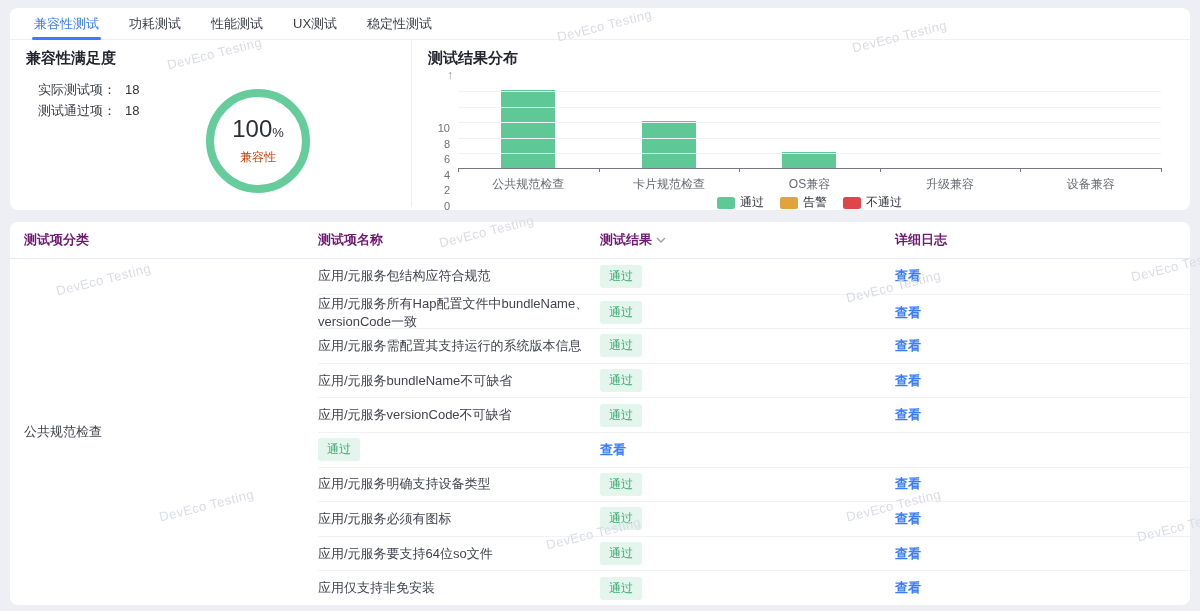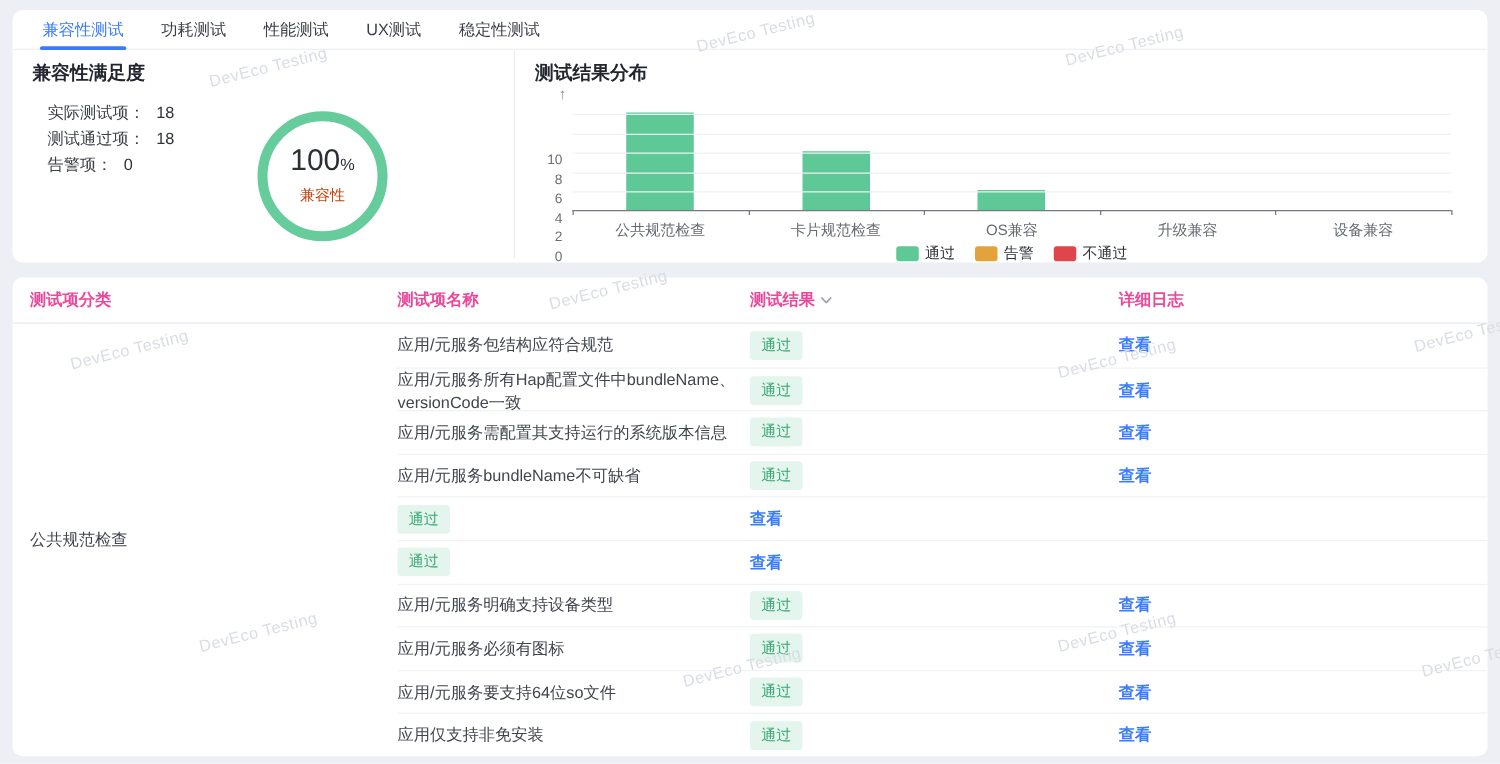--- a/index.html
+++ b/index.html
@@ -55,21 +55,21 @@
   .cat { flex:1; text-align:center; font-size:12px; color:#666b72; }
   .legend { position:absolute; left:46px; right:29px; top:154px; display:flex;
             justify-content:center; gap:16px; }
   .legend-item { display:flex; align-items:center; gap:5px; }
   .legend-swatch { width:18px; height:12px; border-radius:2.5px; }
   .legend-label { font-size:12px; color:#2f333a; }
 
   
   .thead { display:grid; grid-template-columns:308px 282px 295px 1fr; height:37px;
            align-items:center; border-bottom:1px solid #e7e9ee;
-           font-size:13px; font-weight:bold; color:#ec4899; }
+           font-size:13px; font-weight:bold; color:#701a75; }
   .thead > div:first-child { padding-left:14px; }
   .hdr-flex { display:flex; align-items:center; gap:4px; }
   .tbody { display:flex; }
   .cat-cell { width:308px; padding-left:14px; display:flex; align-items:center;
               font-size:13px; color:#41454e; }
   .rows { flex:1; }
   .trow { display:grid; grid-template-columns:282px 295px 1fr; height:34.6px; align-items:center; }
   .trow + .trow { border-top:1px solid #f1f2f5; }
   .item-name { font-size:13px; color:#41454e; }
   .badge { display:inline-block; width:max-content; padding:3px 9px; font-size:12px;
@@ -91,21 +91,20 @@
       <div class="tab">UX测试</div>
       <div class="tab">稳定性测试</div>
     </div>
   <div class="panels">
 
     <div class="left-panel">
       <div class="panel-title">兼容性满足度</div>
       <div class="stats" id="stats">
           <div class="stat"><span>实际测试项：</span><span class="val">18</span></div>
           <div class="stat"><span>测试通过项：</span><span class="val">18</span></div>
-          <div class="stat"><span>告警项：</span><span class="val">0</span></div>
         </div>
       <div class="ring">
         <div class="pct"><span>100</span><span class="sfx">%</span></div>
         <div class="cap">兼容性</div>
       </div>
     </div>
 
     <div class="right-panel">
       <div class="panel-title">测试结果分布</div>
       <div class="y-arrow">↑</div>
@@ -206,20 +205,21 @@
           </div>
         </div>
         <div class="trow">
           <div class="item-name">应用/元服务bundleName不可缺省</div>
           <div><div class="badge">通过</div></div>
           <div>
             <div class="view-link">查看</div>
           </div>
         </div>
         <div class="trow">
+          <div class="item-name">应用/元服务versionCode不可缺省</div>
           <div><div class="badge">通过</div></div>
           <div>
             <div class="view-link">查看</div>
           </div>
         </div>
         <div class="trow">
           <div><div class="badge">通过</div></div>
           <div>
             <div class="view-link">查看</div>
           </div>

